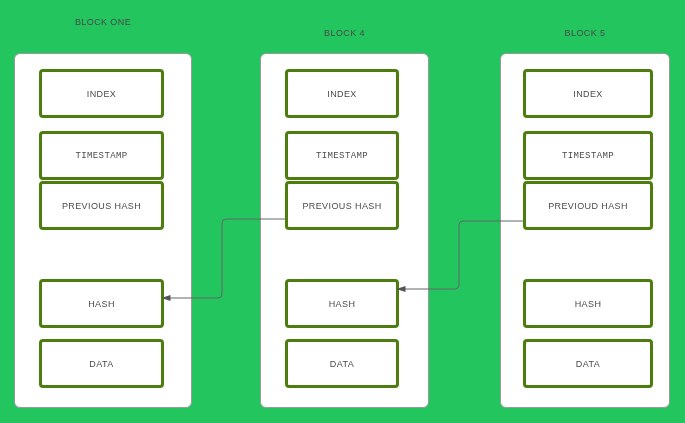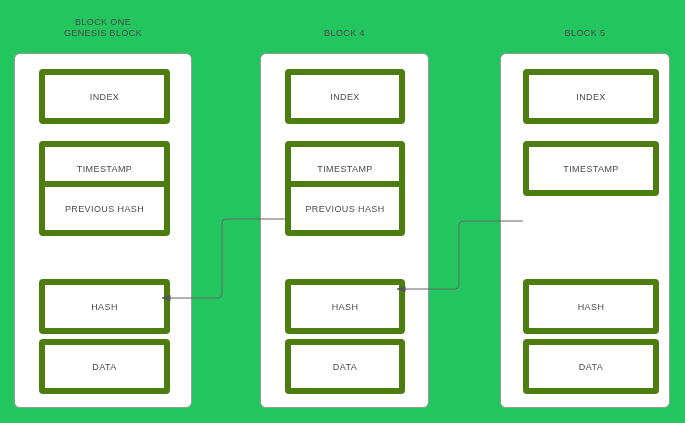--- a/index.html
+++ b/index.html
@@ -31,55 +31,54 @@
     position: absolute;
     top: 53px; left: 0; right: 0;
     height: 353px;
     border: 1px solid #999999;
     border-radius: 6px;
     background: #ffffff;
   }
   .cell {
     position: absolute;
     height: 43px;
-    border: 6px solid #4d7c0f;
+    border: 3px solid #4d7c0f;
     border-radius: 4px;
     background: #ffffff;
     display: flex;
     align-items: center;
     justify-content: center;
     font-size: 9px;
     letter-spacing: 0.4px;
     color: #4a4a4a;
     text-align: center;
   }
   .col1 .cell { left: 24px; width: 119px; }
   .col2 .cell { left: 24px; width: 108px; }
   .col3 .cell { left: 22px; width: 124px; }
   .r1 { top: 15px; }
-  .r2 { top: 87px; }
+  .r2 { top: 77px; font-family: Liberation Mono, monospace; }
   .r3 { top: 127px; text-align: center; }
   .r4 { top: 213px; margin-top: 12px; }
   .r5 { top: 285px; text-align: right; }
   .arrows {
     position: absolute;
     left: 0; top: 0;
     width: 685px; height: 423px;
     pointer-events: none;
   }
 </style>
 </head>
 <body>
 
 <div class="canvas">
 
   <div class="col col1">
     <div class="block-title">
       <div>BLOCK ONE</div>
-      <div>GENESIS BLOCK</div>
     </div>
     <div class="container">
       <div class="cell r1">INDEX</div>
       <div class="cell r2">TIMESTAMP</div>
       <div class="cell r3">PREVIOUS HASH</div>
       <div class="cell r4">HASH</div>
       <div class="cell r5">DATA</div>
     </div>
   </div>
 
@@ -96,20 +95,21 @@
     </div>
   </div>
 
   <div class="col col3">
     <div class="block-title">
       <div>BLOCK 5</div>
     </div>
     <div class="container">
       <div class="cell r1">INDEX</div>
       <div class="cell r2">TIMESTAMP</div>
+      <div class="cell r3">PREVIOUD HASH</div>
       <div class="cell r4">HASH</div>
       <div class="cell r5">DATA</div>
     </div>
   </div>
 
   <svg class="arrows" viewBox="0 0 685 423" xmlns="http://www.w3.org/2000/svg">
     <defs>
       <marker id="ah" markerWidth="9" markerHeight="7" refX="8.5" refY="3.5" orient="auto" markerUnits="userSpaceOnUse">
         <path d="M9,3.5 L0,0.5 L0,6.5 Z" fill="#555555"></path>
       </marker>

